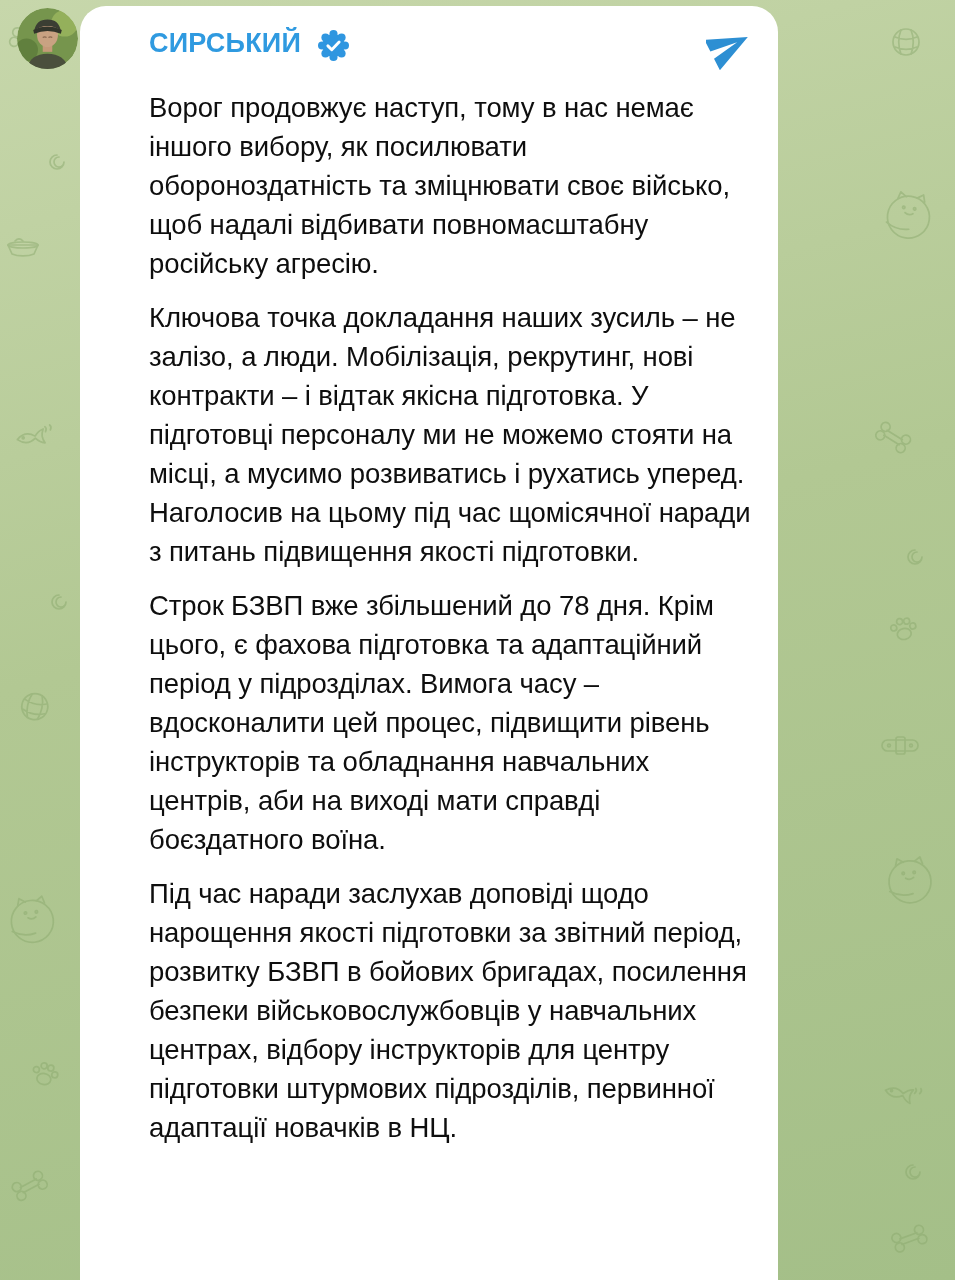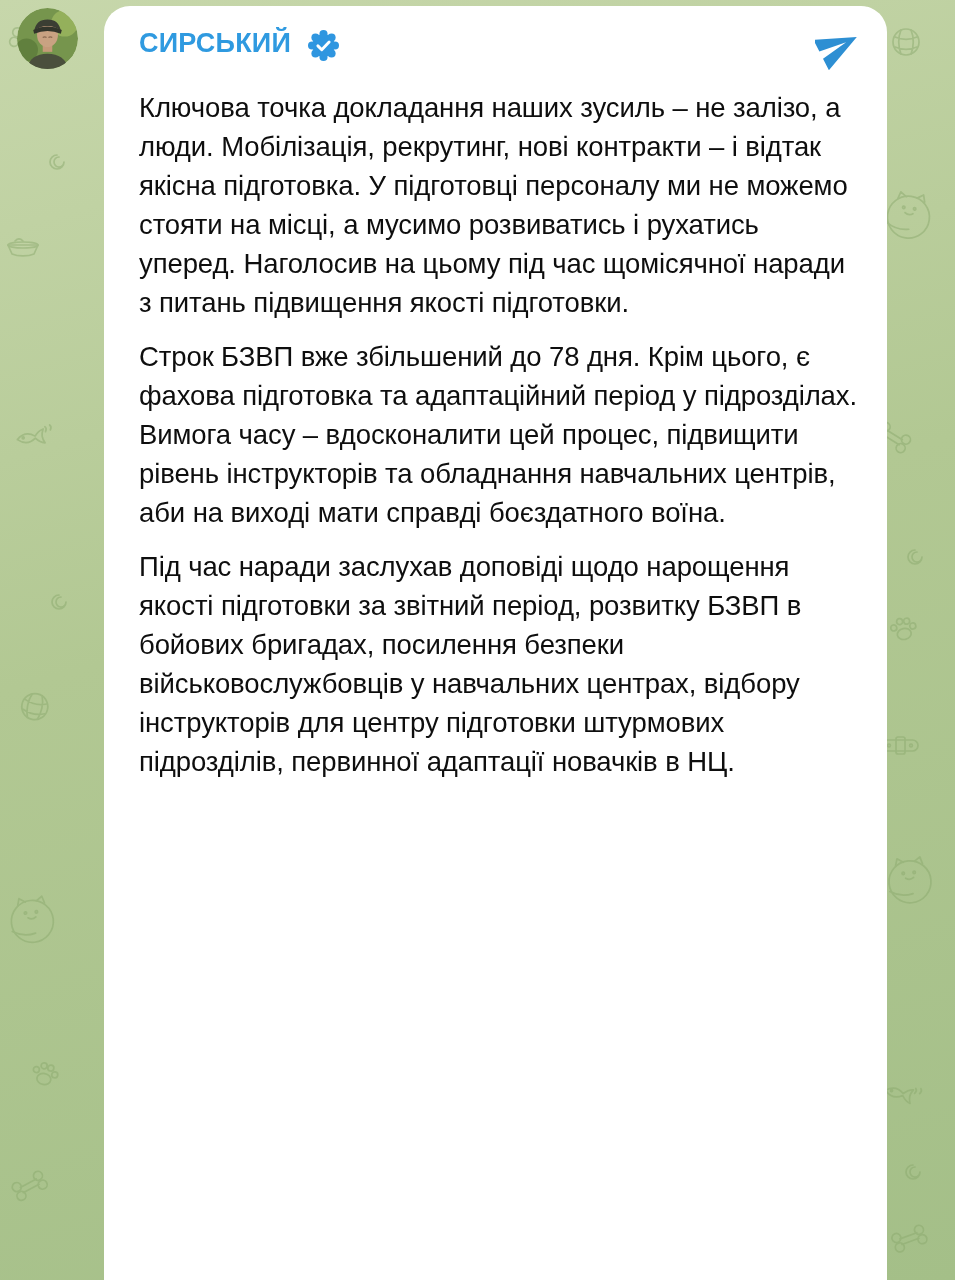--- a/index.html
+++ b/index.html
@@ -33,26 +33,27 @@
     left: 17px; top: 8px;
     width: 61px; height: 61px;
     border-radius: 50%;
     overflow: hidden;
     z-index: 2;
     cursor: pointer;
   }
   .avatar svg { display: block; width: 61px; height: 61px; }
   .bubble {
     position: absolute;
-    left: 104px; top: 6px;
-    width: 783px; height: 1274px;
+    left: 80px; top: 6px;
+    width: 698px; height: 1274px;
     background: #ffffff;
     border-radius: 26px 26px 0 0;
     z-index: 1;
     box-sizing: border-box;
+    padding-left: 34px;
   }
   .bubble-header {
     position: relative;
     padding: 21px 26px 0 35px;
     height: 42px;
   }
   .channel-name {
     font-size: 27px;
     font-weight: bold;
     color: #2f9ae0;
@@ -200,18 +201,19 @@
     <span class="plane-icon">
       <svg viewBox="0 0 48 48" xmlns="http://www.w3.org/2000/svg">
         <g transform="rotate(-27 24 24)">
           <path d="M4 41L44 24 4 7l.02 13L32 24 4.02 28Z" fill="#2d8fd3"></path>
         </g>
       </svg>
     </span>
   </div>
 
   <div class="message-text">
+    <p>Ворог продовжує наступ, тому в нас немає іншого вибору, як посилювати обороноздатність та зміцнювати своє військо, щоб надалі відбивати повномасштабну російську агресію.</p>
     <p>Ключова точка докладання наших зусиль – не залізо, а люди. Мобілізація, рекрутинг, нові контракти – і відтак якісна підготовка. У підготовці персоналу ми не можемо стояти на місці, а мусимо розвиватись і рухатись уперед. Наголосив на цьому під час щомісячної наради з питань підвищення якості підготовки.</p>
     <p>Строк БЗВП вже збільшений до 78 дня. Крім цього, є фахова підготовка та адаптаційний період у підрозділах. Вимога часу – вдосконалити цей процес, підвищити рівень інструкторів та обладнання навчальних центрів, аби на виході мати справді боєздатного воїна.</p>
     <p>Під час наради заслухав доповіді щодо нарощення якості підготовки за звітний період, розвитку БЗВП в бойових бригадах, посилення безпеки військовослужбовців у навчальних центрах, відбору інструкторів для центру підготовки штурмових підрозділів, первинної адаптації новачків в НЦ.</p>
   </div>
 
 </div>
 
 </body></html>

